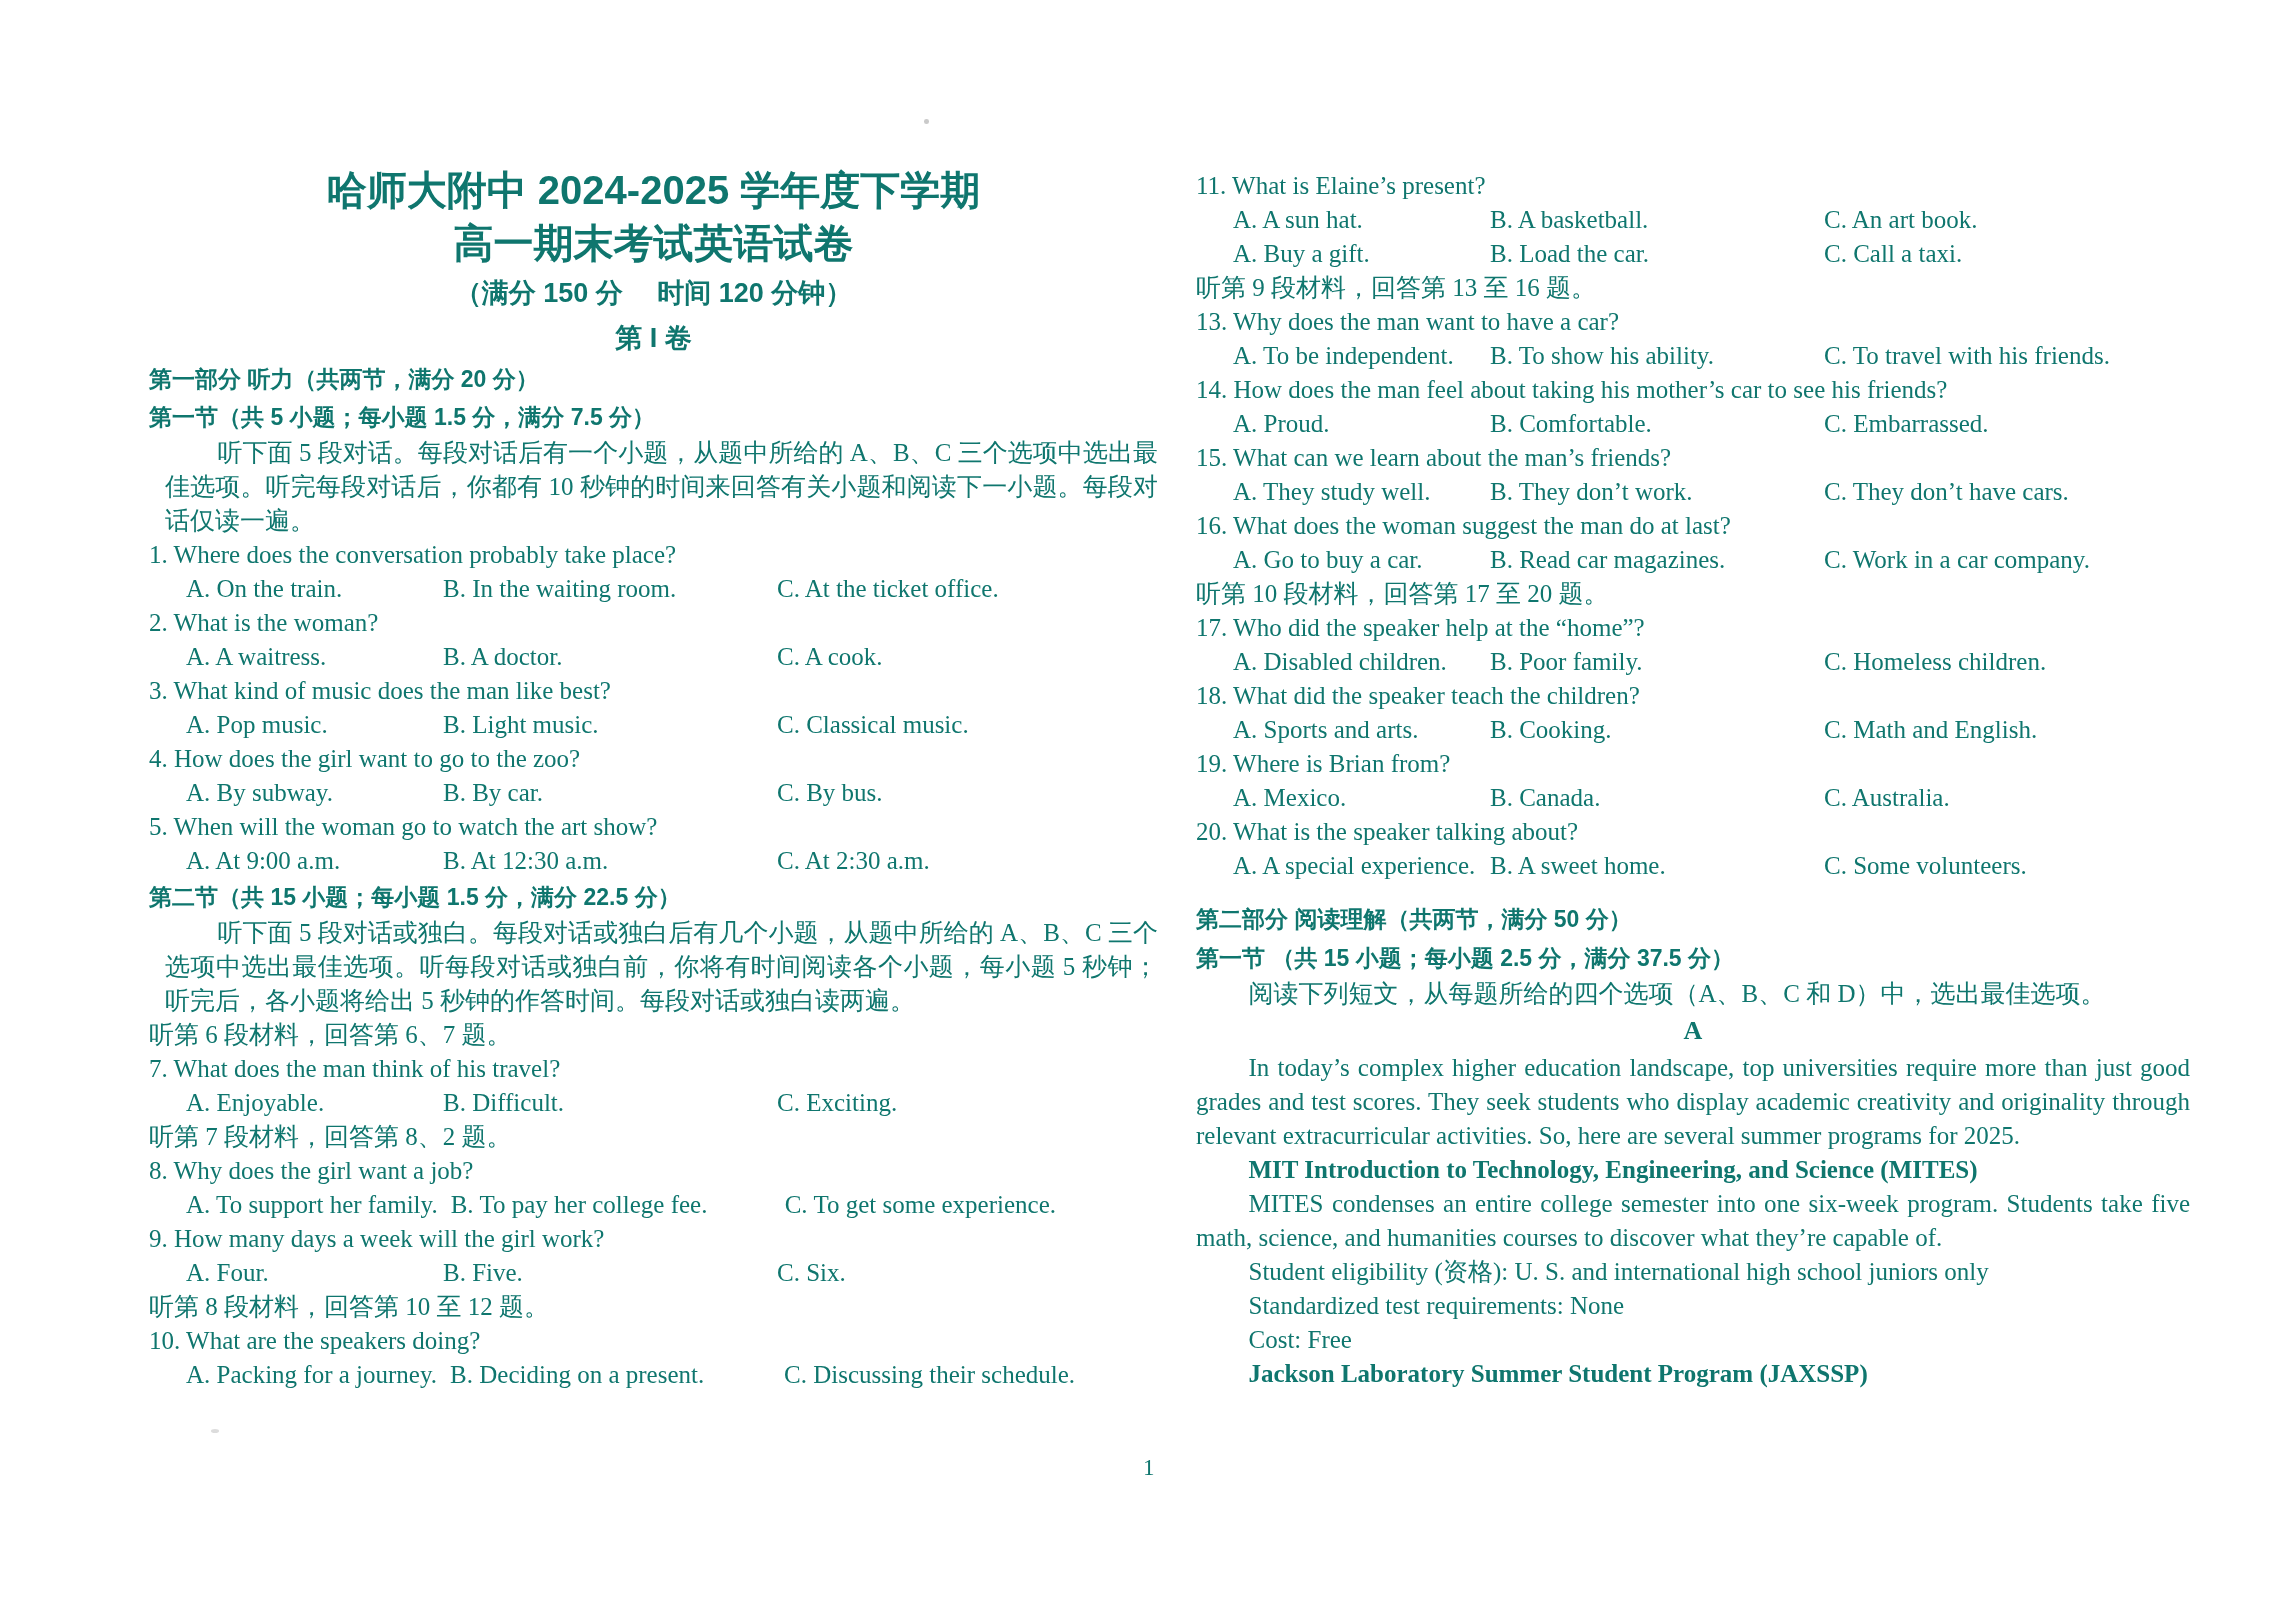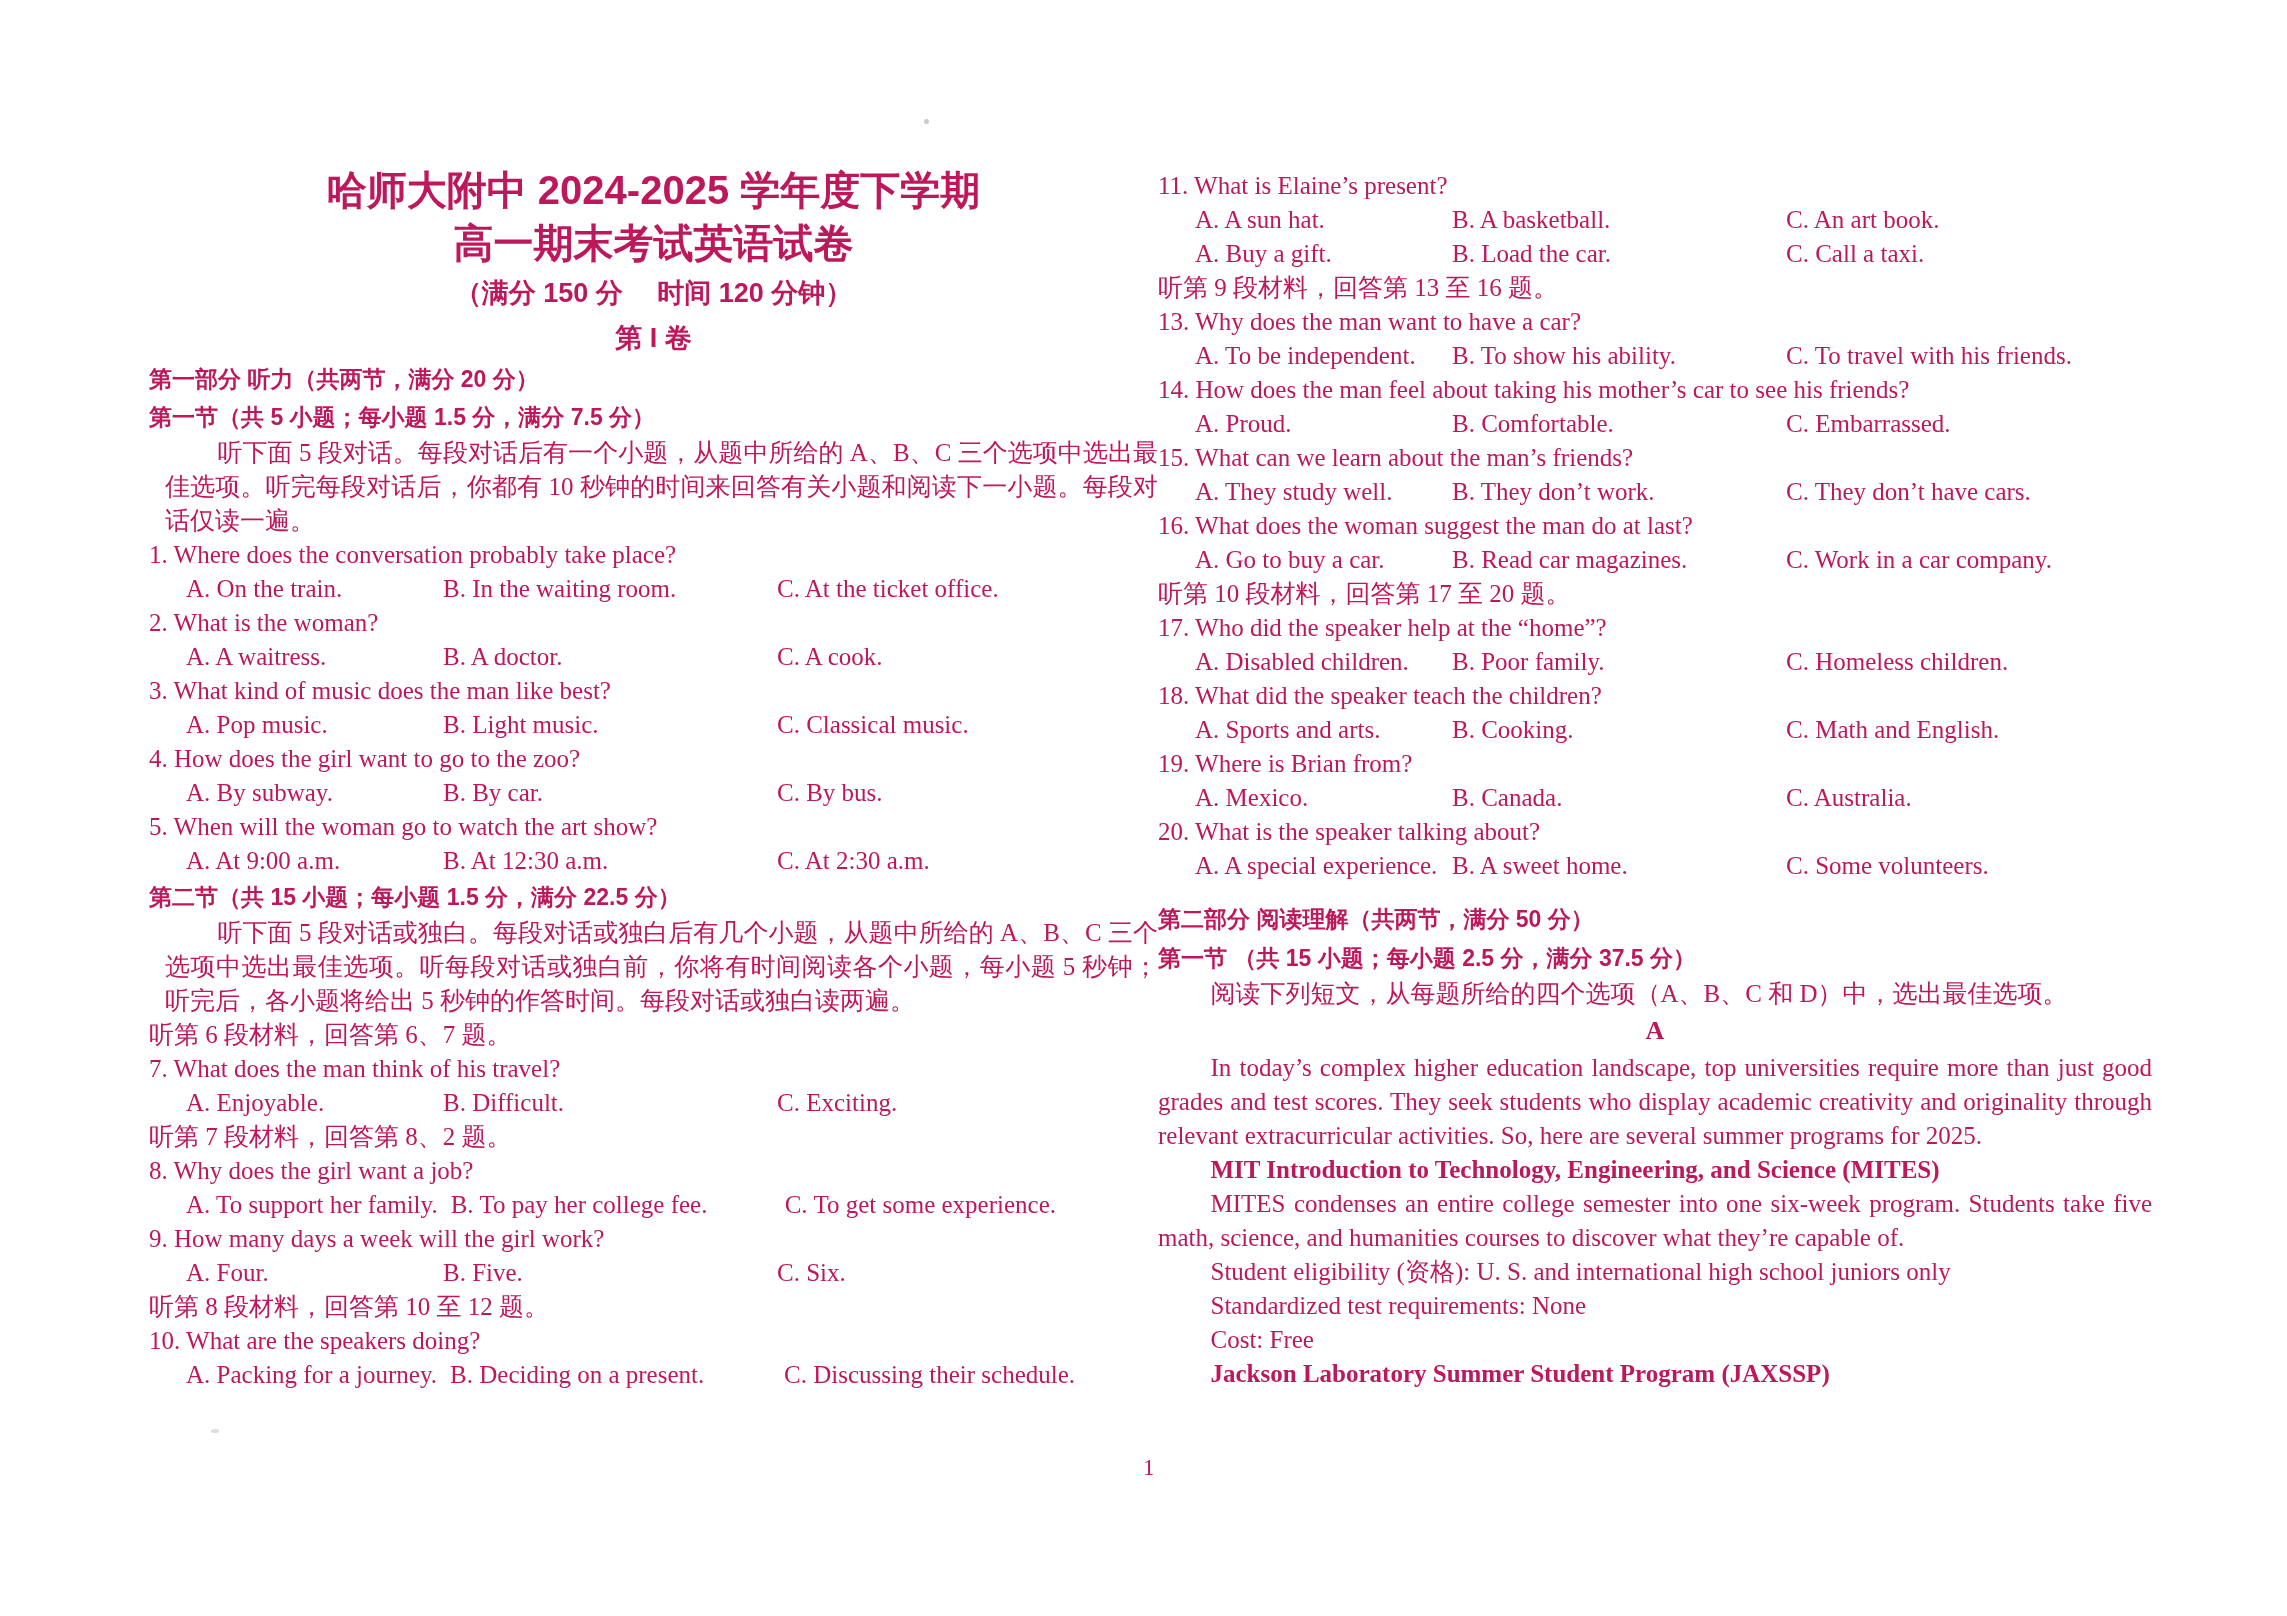--- a/index.html
+++ b/index.html
@@ -1,26 +1,26 @@
 <!DOCTYPE html>
 <html style="font-size:15px"><head>
 <meta charset="utf-8">
 <style>
   html, body { margin:0; padding:0; background:#e9e9e9; }
   .page {
     position:relative;
     width:2288px; height:1616px;
     background:#ffffff;
     overflow:hidden;
-    color:#be185d;
+    color:#0f766e;
     font-family:"Liberation Serif","DejaVu Serif",serif;
   }
   .col { position:absolute; }
   .col-left  { left:149px;  top:164px; width:1009px; }
-  .col-right { left:1158px; top:169px; width:994px; }
+  .col-right { left:1196px; top:169px; width:994px; }
 
   .title-line { font-size:40px; font-weight:700; text-align:center; line-height:53px;
                 font-family:"Liberation Sans","DejaVu Sans",sans-serif; }
   .subtitle   { font-size:27px; font-weight:700; text-align:center; line-height:47px;
                 font-family:"Liberation Sans","DejaVu Sans",sans-serif; }
   .volume     { font-size:27px; font-weight:700; text-align:center; line-height:43px;
                 font-family:"Liberation Sans","DejaVu Sans",sans-serif; }
   .h1 { font-size:23px; font-weight:700; line-height:38px;
         font-family:"Liberation Sans","DejaVu Sans",sans-serif; }
   .part2 { margin-top:17px; line-height:39px; }

